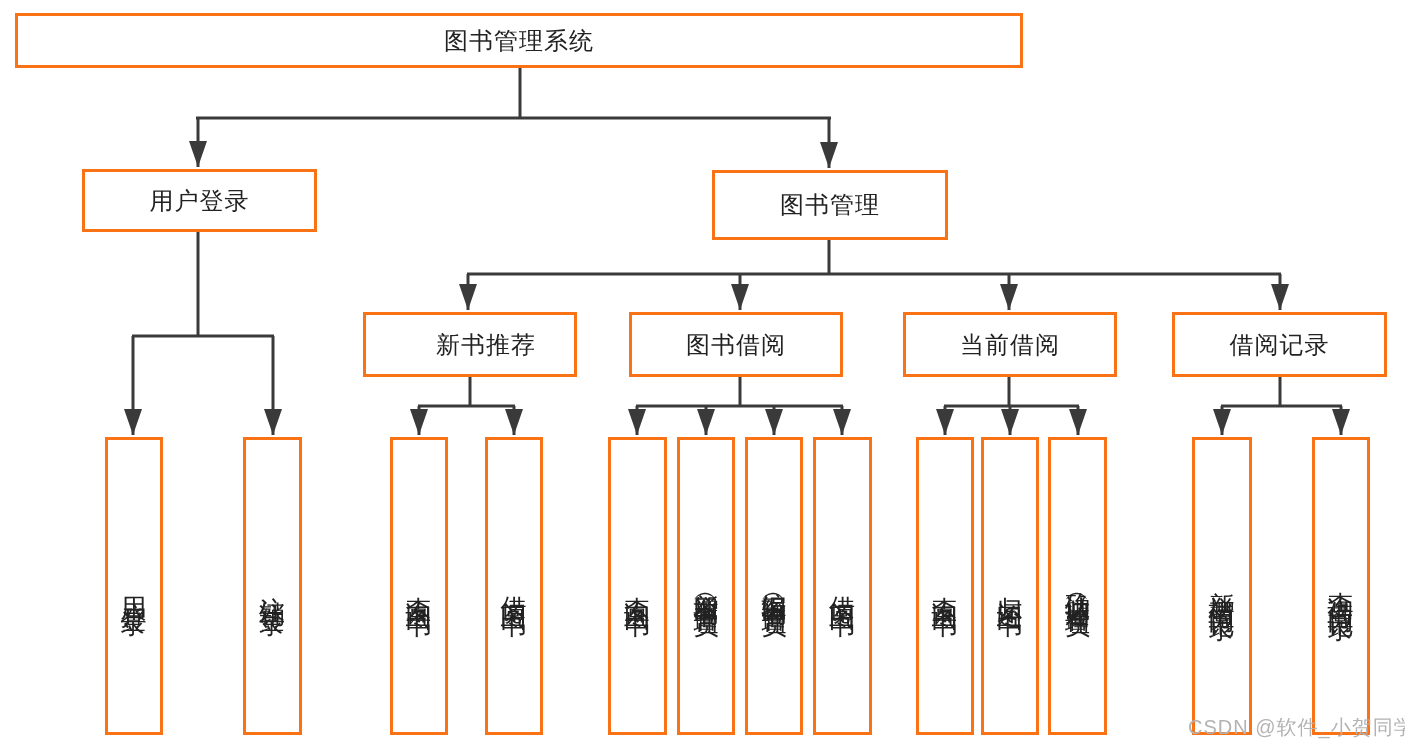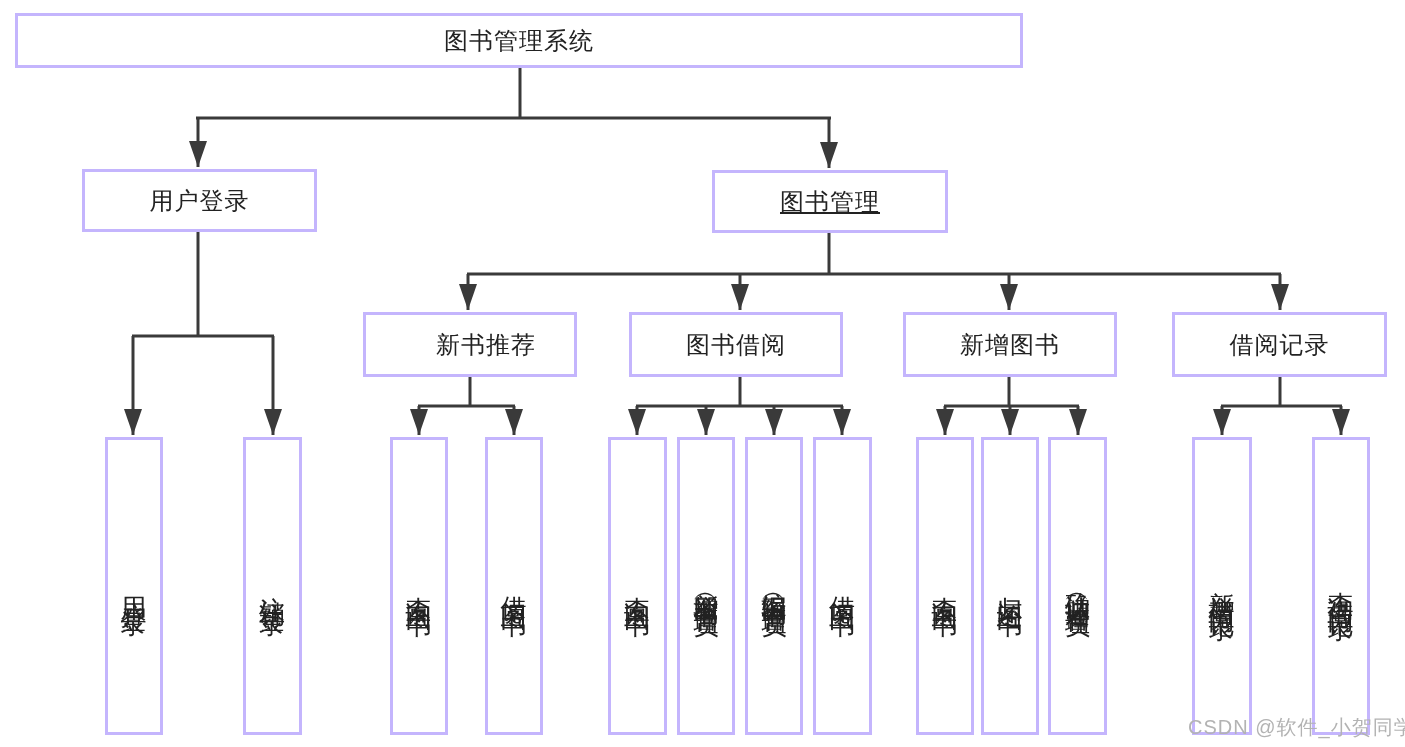--- a/index.html
+++ b/index.html
@@ -12,21 +12,21 @@
     font-family: "Liberation Sans", "DejaVu Sans", sans-serif;
   }
   svg.connectors {
     position: absolute;
     left: 0; top: 0;
     z-index: 0;
   }
   .node {
     position: absolute;
     box-sizing: border-box;
-    border: 3px solid #c4b5fd;
+    border: 3px solid #f97316;
     background: #ffffff;
     display: flex;
     align-items: center;
     justify-content: center;
     color: #222222;
     z-index: 1;
   }
   .hnode {
     font-size: 24px;
     letter-spacing: 1px;
@@ -106,25 +106,25 @@
       <line x1="1280" y1="377" x2="1280" y2="406"></line>
       <line x1="1221" y1="406" x2="1342" y2="406"></line>
       <line x1="1222" y1="406" x2="1222" y2="435" marker-end="url(#arrowhead)"></line>
       <line x1="1341" y1="406" x2="1341" y2="435" marker-end="url(#arrowhead)"></line>
     </g>
   </svg>
 
   <div class="node hnode" style="left:15px; top:13px; width:1008px; height:55px;">图书管理系统</div>
 
   <div class="node hnode" style="left:82px; top:169px; width:235px; height:63px;">用户登录</div>
-  <div class="node hnode" style="left:712px; top:170px; width:236px; height:63px;text-decoration:underline;">图书管理</div>
+  <div class="node hnode" style="left:712px; top:170px; width:236px; height:70px;">图书管理</div>
 
   <div class="node hnode" style="left:363px; top:312px; width:214px; height:65px;padding-left:32px;">新书推荐</div>
   <div class="node hnode" style="left:629px; top:312px; width:214px; height:65px;">图书借阅</div>
-  <div class="node hnode" style="left:903px; top:312px; width:214px; height:65px;">新增图书</div>
+  <div class="node hnode" style="left:903px; top:312px; width:214px; height:65px;">当前借阅</div>
   <div class="node hnode" style="left:1172px; top:312px; width:215px; height:65px;">借阅记录</div>
 
   <div class="node vnode" style="left:105px; top:437px; width:58px; height:298px;">用户登录</div>
   <div class="node vnode" style="left:243px; top:437px; width:59px; height:298px;">注销登录</div>
 
   <div class="node vnode" style="left:390px; top:437px; width:58px; height:298px;">查询图书</div>
   <div class="node vnode" style="left:485px; top:437px; width:58px; height:298px;">借阅图书</div>
 
   <div class="node vnode" style="left:608px; top:437px; width:59px; height:298px;">查询图书</div>
   <div class="node vnode long" style="left:677px; top:437px; width:58px; height:298px;">新增图书（管理员）</div>

